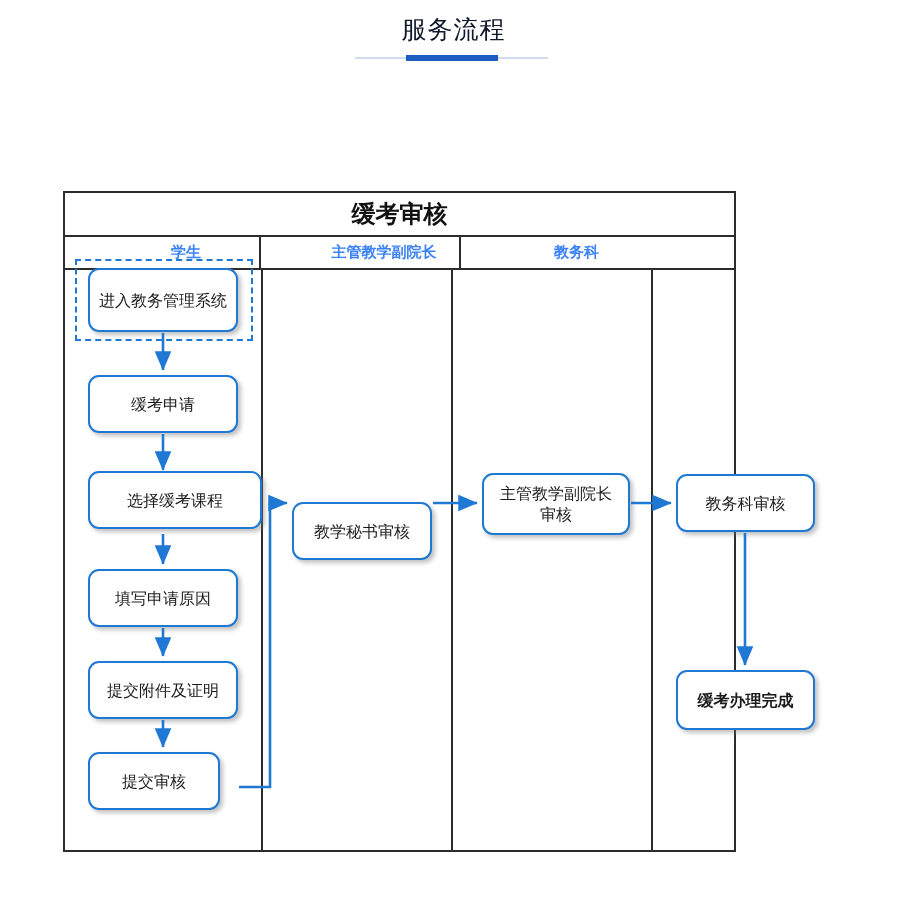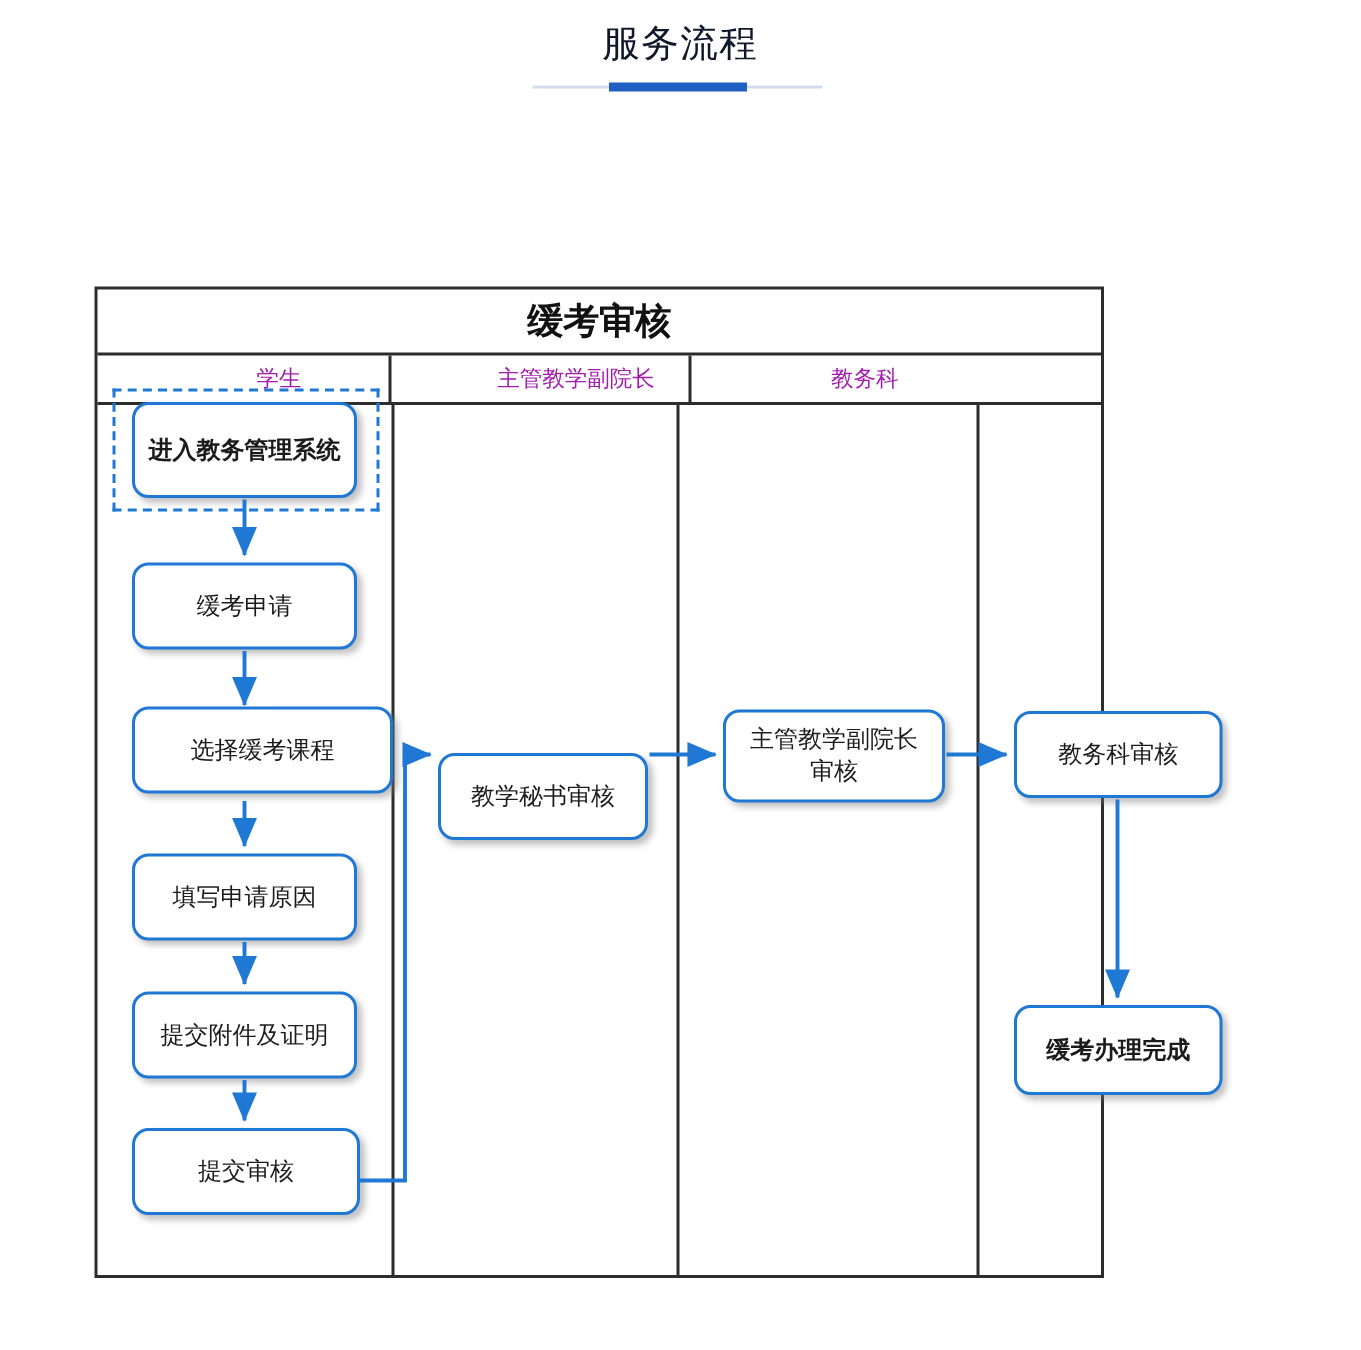--- a/index.html
+++ b/index.html
@@ -35,21 +35,21 @@
     border-bottom:2px solid #2c2c2c;box-sizing:border-box;
     display:flex;align-items:center;justify-content:center;
     font-size:24px;font-weight:bold;color:#111;
   }
   #lane-header{
     position:absolute;left:0;top:44px;width:100%;height:33px;
     border-bottom:2px solid #2c2c2c;box-sizing:border-box;display:flex;
   }
   .lane-head-cell{
     display:flex;align-items:center;justify-content:center;
-    font-size:15px;font-weight:normal;color:#a21caf;box-sizing:border-box;
+    font-size:15px;font-weight:bold;color:#3b82f6;box-sizing:border-box;
     border-right:2px solid #2c2c2c;
     padding-left:48px;
   }
   .lane-head-cell:last-child{border-right:none;}
   .lane-head-cell.c0{width:196px;}
   .lane-head-cell.c1{width:190px;}
   .lane-head-cell.c2{width:200px;}
   .lane-head-cell.c3{width:183px;}
 
   #lane-body{
@@ -105,31 +105,31 @@
 
   <div id="lane-body">
     <div class="lane-divider d1"></div>
     <div class="lane-divider d2"></div>
     <div class="lane-divider d3"></div>
   </div>
 </div>
 
 <div class="sel-dash" style="left:75px;top:259px;width:178px;height:82px;"></div>
 
-<div class="node" style="left:88px;top:268px;width:150px;height:64px;font-weight:bold;">进入教务管理系统</div>
+<div class="node" style="left:88px;top:268px;width:150px;height:64px;">进入教务管理系统</div>
 
 <div class="node" style="left:88px;top:375px;width:150px;height:58px;">缓考申请</div>
 
 <div class="node" style="left:88px;top:471px;width:174px;height:58px;">选择缓考课程</div>
 
 <div class="node" style="left:88px;top:569px;width:150px;height:58px;">填写申请原因</div>
 
 <div class="node" style="left:88px;top:661px;width:150px;height:58px;">提交附件及证明</div>
 
-<div class="node" style="left:88px;top:752px;width:152px;height:58px;">提交审核</div>
+<div class="node" style="left:88px;top:752px;width:132px;height:58px;">提交审核</div>
 
 <div class="node" style="left:292px;top:474px;width:140px;height:58px;margin-top:28px;">教学秘书审核</div>
 
 <div class="node" style="left:482px;top:473px;width:148px;height:62px;white-space:pre-line;">主管教学副院长
 审核</div>
 
 <div class="node" style="left:676px;top:474px;width:139px;height:58px;">教务科审核</div>
 
 <div class="node" style="left:676px;top:670px;width:139px;height:60px;font-weight:bold;">缓考办理完成</div>
 

